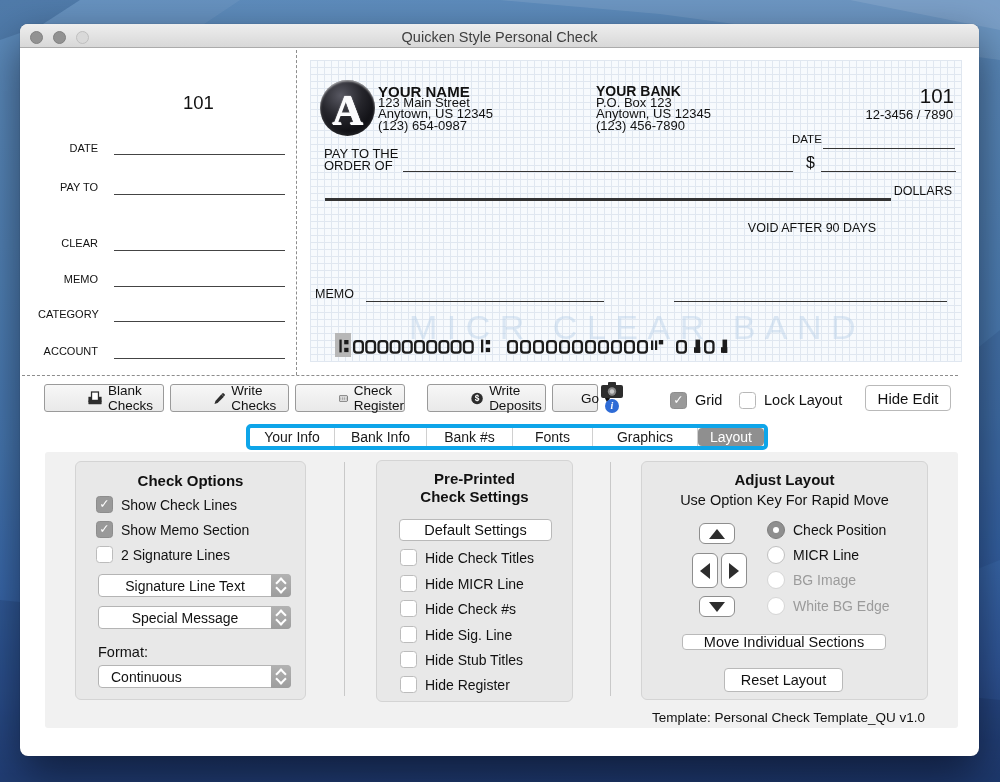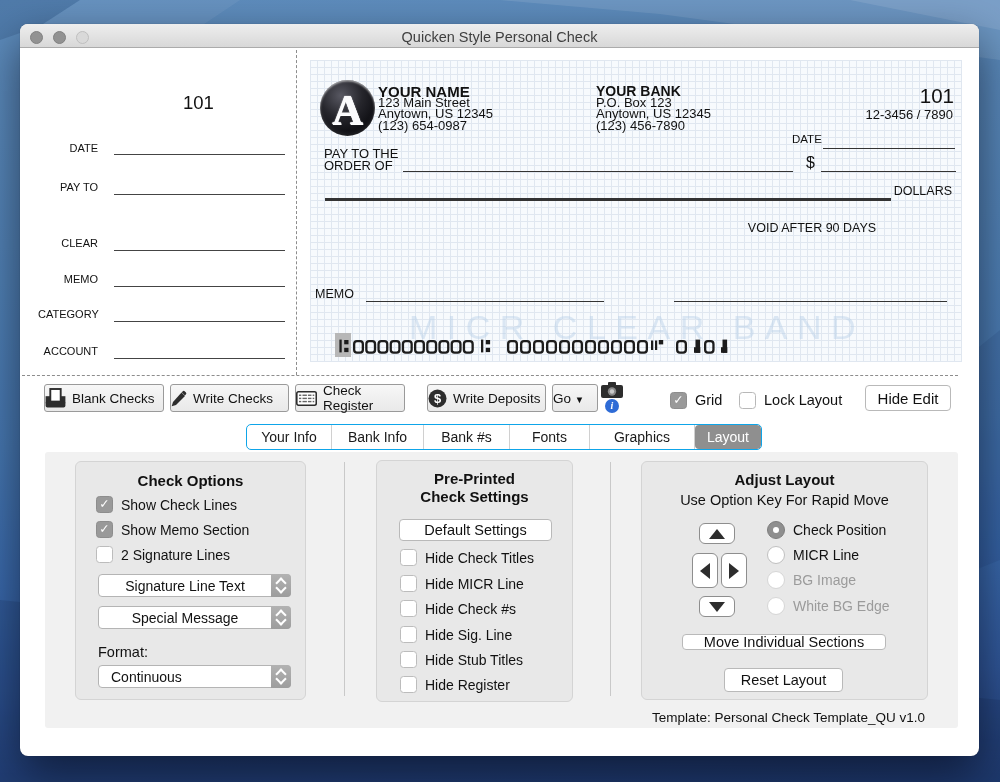--- a/index.html
+++ b/index.html
@@ -22,26 +22,26 @@
   background-color:#f7fafd;
   background-image: linear-gradient(#e0e7f0 1px, transparent 1px), linear-gradient(90deg, #e0e7f0 1px, transparent 1px);
   background-size:7px 7px; }
 #vdash { position:absolute; left:276px; top:26px; height:325px; border-left:1px dashed #8d8d8d; }
 #hdash { position:absolute; left:2px; top:351px; width:936px; border-top:1px dashed #8d8d8d; }
 .chk { position:absolute; color:#111; }
 .cline { position:absolute; height:1.5px; background:#333; }
 
 .tbtn { position:absolute; top:360px; height:28px; background:linear-gradient(#f7f7f7,#e9e9e9);
   border:1px solid #9a9a9a; border-radius:3px; font-size:13.5px; color:#111;
-  display:flex; align-items:center; justify-content:flex-start; gap:6px; }
+  display:flex; align-items:center; justify-content:center; gap:6px;padding-left:43px; }
 .cb { position:absolute; width:17px; height:17px; border-radius:3.5px; background:#fff; border:1px solid #b8b8b8; }
 .cb.on { background:#999; border-color:#8d8d8d; color:#fff; text-align:center; line-height:15.5px; font-size:12.5px; }
 
 #tabs { position:absolute; left:226px; top:400px; height:26px; display:flex;
-  background:#fff; border:1px solid #0ea5e9; border-radius:5px; overflow:hidden; }
+  background:#fff; border:4px solid #0ea5e9; border-radius:5px; overflow:hidden; }
 .tab { height:100%; display:flex; align-items:center; justify-content:center; font-size:14px; color:#1a1a1a;
   border-right:1px solid #d0d0d0; }
 .tab:last-child { border-right:none; }
 .tab.sel { background:#8f8f8f; color:#fff; border-radius:4px; }
 
 #panel { position:absolute; left:25px; top:428px; width:913px; height:276px; background:#f1f1f1; border-radius:3px; }
 .gbox { position:absolute; background:#e8e8e8; border:1px solid #d4d4d4; border-radius:6px; }
 .gtitle { font-weight:bold; font-size:15px; color:#111; text-align:center; }
 .prow { position:absolute; font-size:14px; color:#111; display:flex; align-items:center; gap:8px; }
 .pcb { width:17px; height:17px; border-radius:3.5px; background:#fff; border:1px solid #bcbcbc; flex:0 0 auto; }

